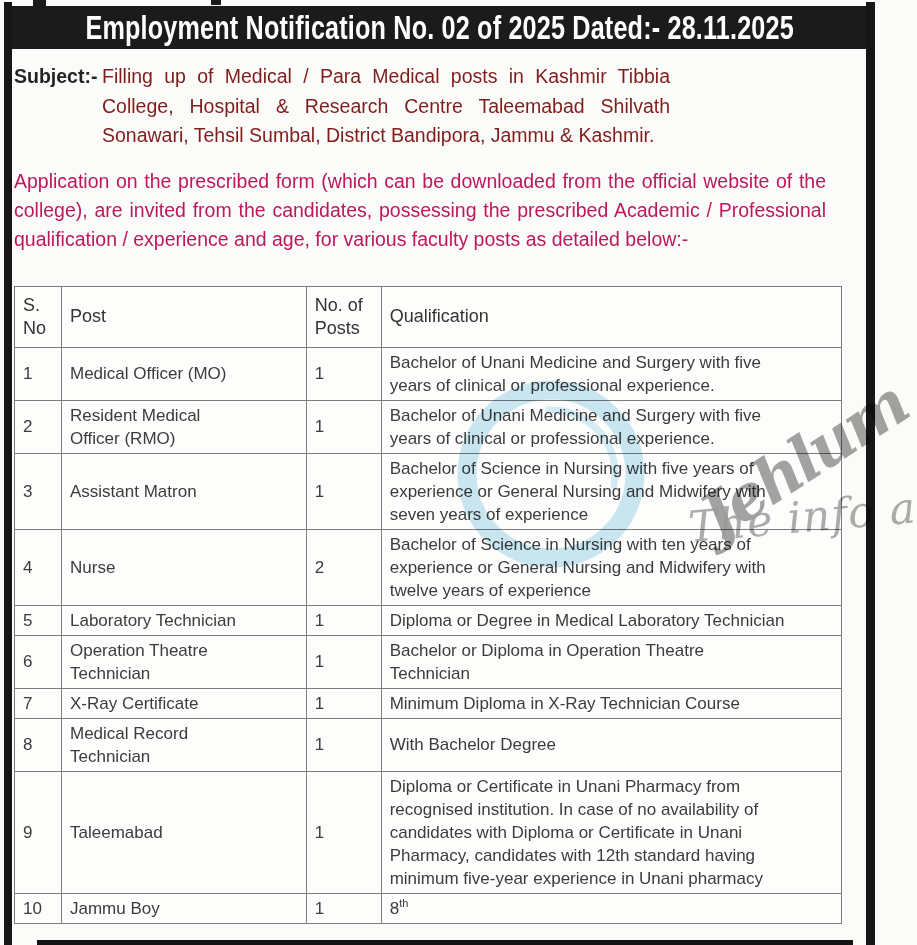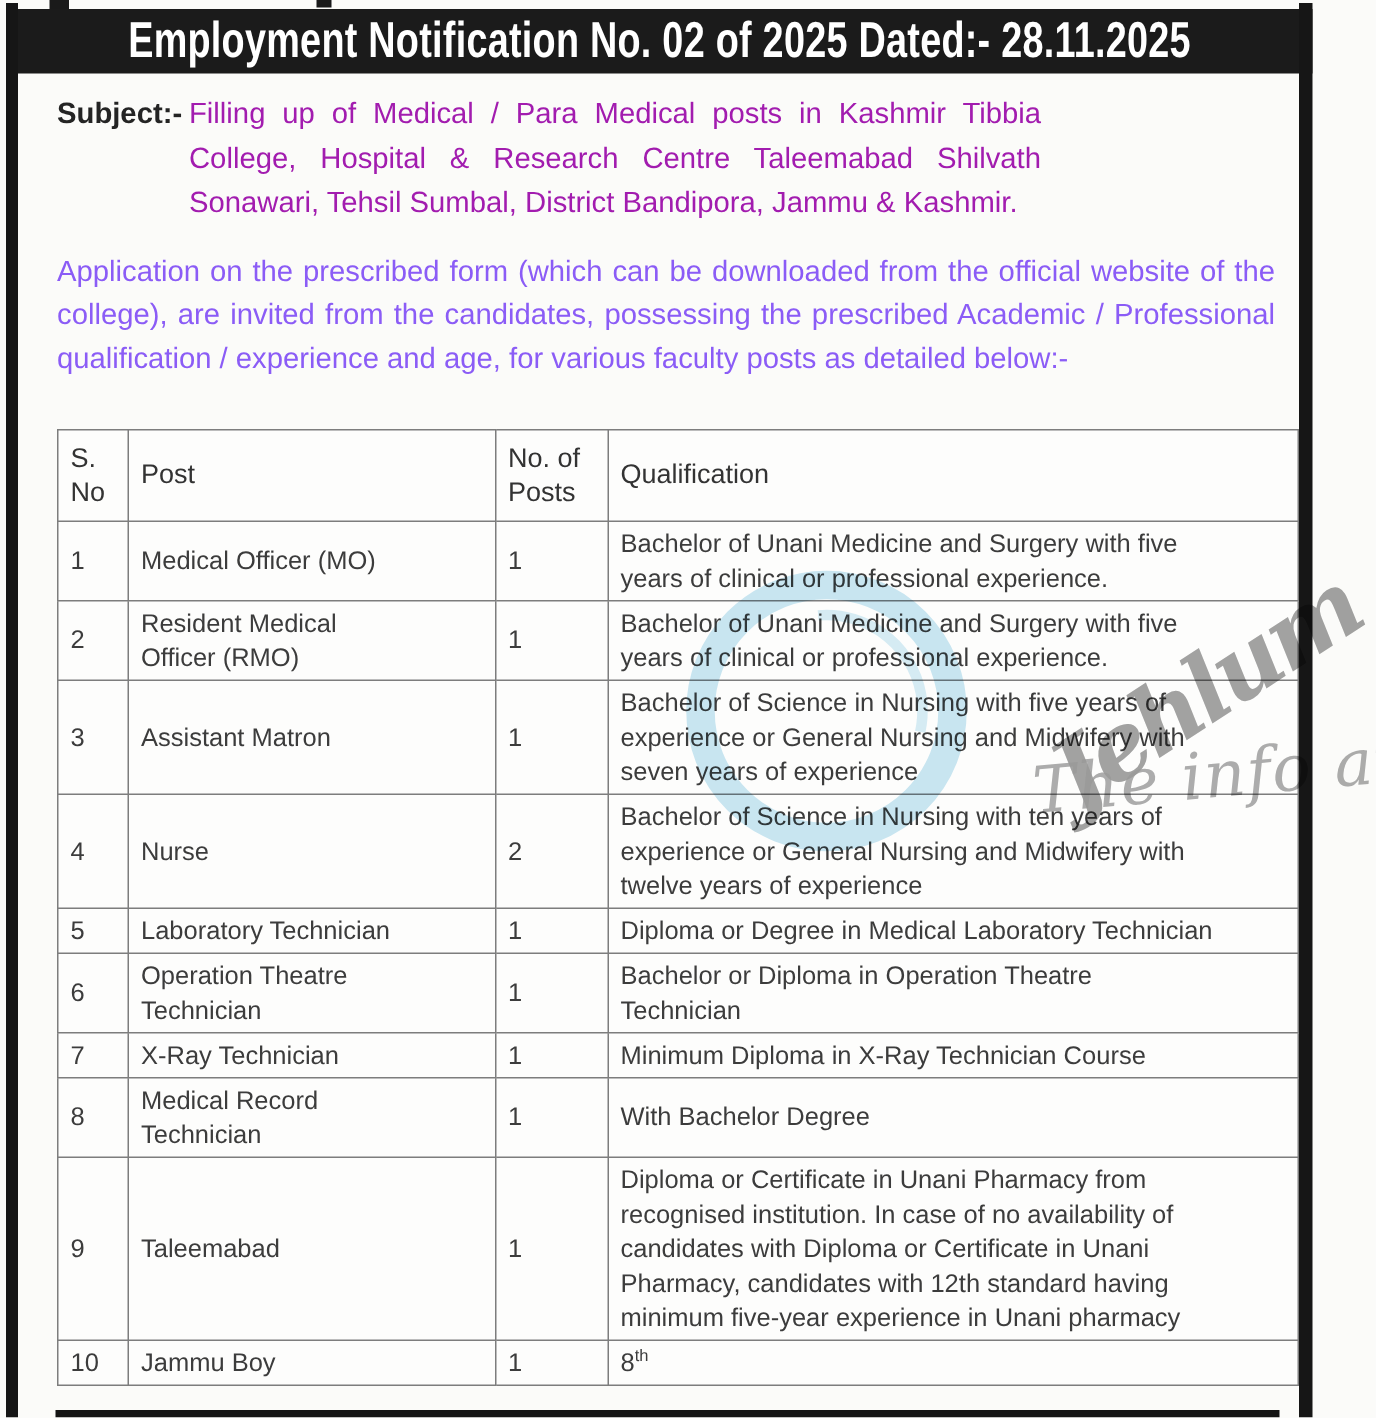--- a/index.html
+++ b/index.html
@@ -24,29 +24,29 @@
     position:absolute; left:4px; top:6px; width:871px; height:43px;
     background:#1b1b1b; color:#ffffff;
     display:flex; align-items:center; justify-content:center;
   }
   .title-text {
     font-size:30px; font-weight:bold; white-space:nowrap;
     transform:scaleX(0.84) scaleY(1.12);
     letter-spacing:0.2px;
   }
 
-  .content { position:absolute; left:38px; top:62px; width:656px; color:#3b3b3b; }
+  .content { position:absolute; left:14px; top:62px; width:656px; color:#3b3b3b; }
 
   .subject { display:flex; font-size:19.5px; line-height:29.5px; }
   .subject-label { flex:none; width:88px; font-weight:bold; color:#242424; }
-  .subject-text { width:740px; text-align:justify; color:#a21caf; }
+  .subject-text { width:740px; text-align:justify; color:#7f1d1d; }
 
   .intro {
     margin:16px 0 0 0; width:812px;
-    font-size:19.5px; line-height:29px; text-align:justify; color:#8b5cf6;
+    font-size:19.5px; line-height:29px; text-align:justify; color:#be185d;
   }
 
   table.posts {
     border-collapse:collapse; width:828px; margin-top:32px;
     font-size:17px; line-height:23px; color:#3c3c3c;
     background:#fdfdfc;
   }
   table.posts th, table.posts td {
     border:1px solid #7d7d7d; vertical-align:middle; text-align:left;
     font-weight:normal; padding:3px 8px;
@@ -159,21 +159,21 @@
               <span class="cellwrap">Operation Theatre Technician</span>
             </td>
             <td class="c-posts">1</td>
             <td class="c-qual">
               <span class="cellwrap">Bachelor or Diploma in Operation Theatre Technician</span>
             </td>
           </tr>
           <tr>
             <td class="c-sno">7</td>
             <td class="c-post">
-              <span class="cellwrap">X-Ray Technician</span>
+              <span class="cellwrap">X-Ray Certificate</span>
             </td>
             <td class="c-posts">1</td>
             <td class="c-qual">
               <span class="cellwrap">Minimum Diploma in X-Ray Technician Course</span>
             </td>
           </tr>
           <tr>
             <td class="c-sno">8</td>
             <td class="c-post">
               <span class="cellwrap">Medical Record Technician</span>

